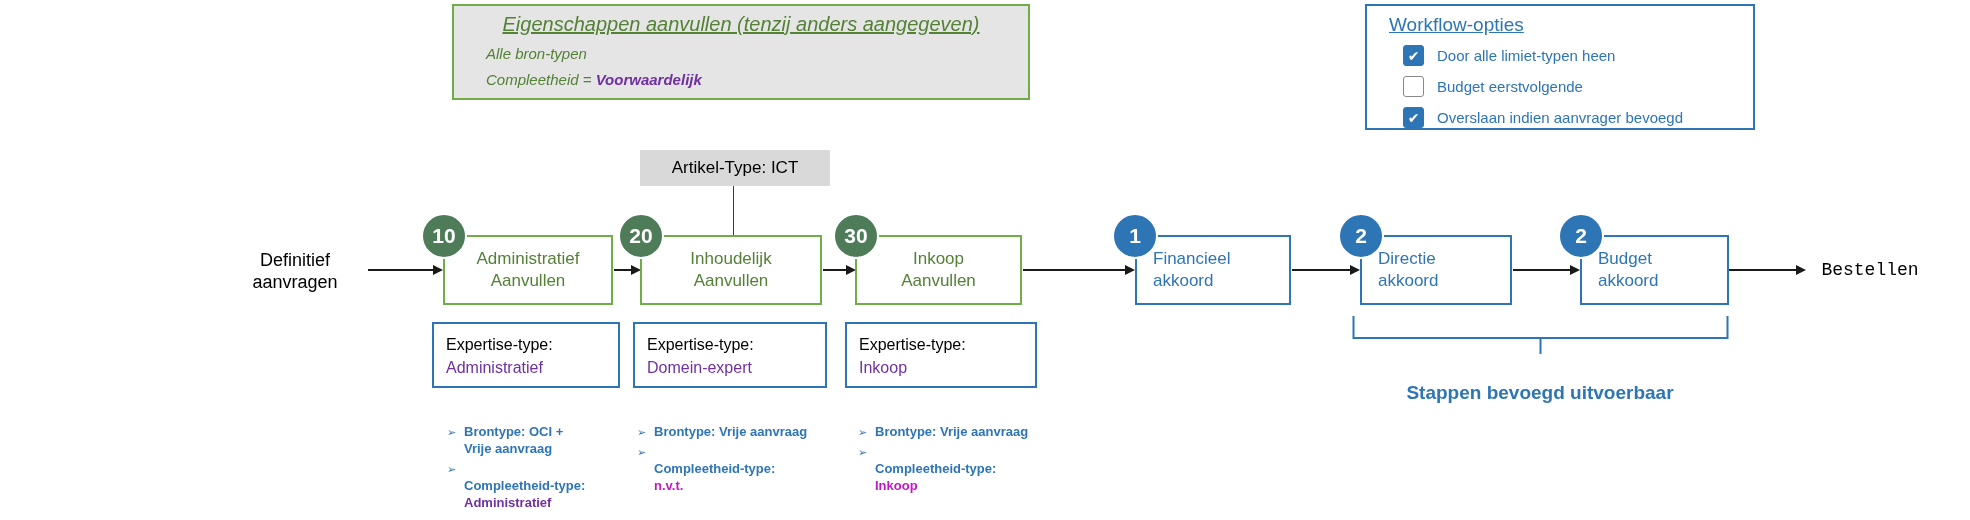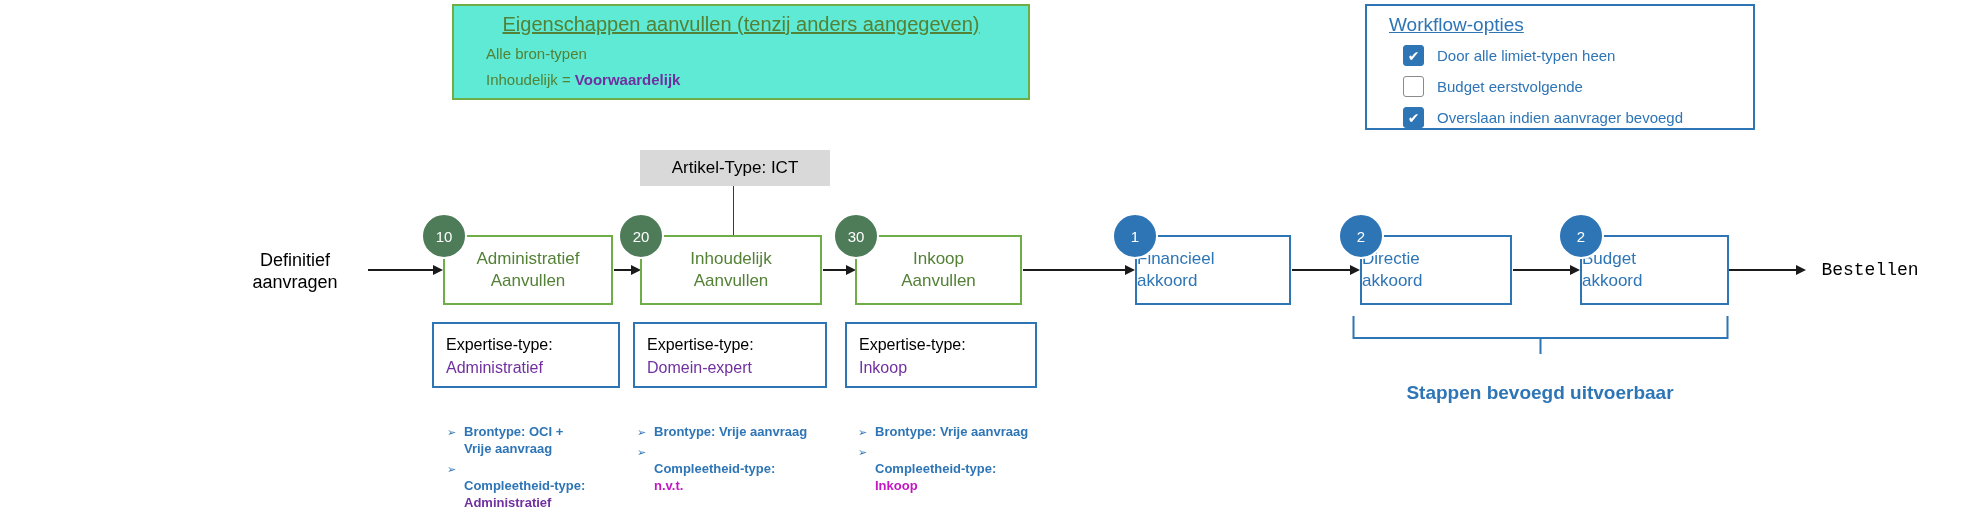--- a/index.html
+++ b/index.html
@@ -5,21 +5,21 @@
   * { margin:0; padding:0; box-sizing:border-box; }
   body { background:#fff; }
   .canvas {
     position:relative; width:1970px; height:520px; background:#fff;
     font-family:"Liberation Sans", sans-serif; overflow:hidden;
   }
   .abs { position:absolute; }
   .prelines { white-space:pre-line; }
 
   
-  .props-box { border:2.5px solid var(--green_border,#6FAE46); background:#5eead4; }
+  .props-box { border:2.5px solid var(--green_border,#6FAE46); background:#e5e5e5;font-style:italic; }
   .props-title { margin:7px 16px 0; text-align:center; font-size:20px; color:var(--green_text,#538135); text-decoration:underline; }
   .props-line { margin:9px 12px 0 32px; font-size:15px; color:var(--green_text,#538135); }
   .purple-b { color:var(--purple,#7030A0); font-weight:700; }
 
   
   .wf-box { border:2px solid var(--blue,#2E75B6); background:#fff; }
   .wf-title { margin:8px 0 0 22px; font-size:19px; color:var(--blue,#2E75B6); text-decoration:underline; }
   .wf-row { display:flex; align-items:center; margin:8px 0 0 36px; height:23px; }
   .cb { width:21px; height:21px; border:1.5px solid #8a8a8a; background:#fff; border-radius:3px;
         display:flex; align-items:center; justify-content:center; font-size:14px; color:#fff; flex:none; cursor:pointer; }
@@ -30,54 +30,54 @@
                  display:flex; align-items:center; justify-content:center; }
   .vline { border-left:1.5px solid #3a3a3a; }
 
   .plain-box { background:#fff; color:#000; font-size:18px; display:flex; align-items:center;
                justify-content:center; text-align:center; line-height:1.25; }
 
   .step-box { background:#fff; border:2.5px solid var(--green_border,#6FAE46); color:var(--green_text,#538135);
               font-size:17px; display:flex; align-items:center; justify-content:center; text-align:center; line-height:1.3; }
 
   .badge { width:46px; height:46px; border-radius:50%; border:2.5px solid #fff; z-index:3;
-           display:flex; align-items:center; justify-content:center; color:#fff; font-size:15px; font-weight:400; }
+           display:flex; align-items:center; justify-content:center; color:#fff; font-size:21px; font-weight:700; }
   .badge-green { background:var(--green_badge,#4E7C59); }
   .badge-blue  { background:var(--blue,#2E75B6); }
 
   .exp-box { background:#fff; border:2px solid var(--blue,#2E75B6); padding:9px 12px;
              font-size:16px; color:#000; line-height:1.45; }
   .exp-val { color:var(--purple,#7030A0); }
 
   .bullets { font-size:13px; font-weight:700; color:var(--blue,#2E75B6); line-height:1.3; }
   .bullet { display:flex; margin-bottom:3px; }
   .bmark { flex:none; width:17px; font-size:11px; font-weight:400; padding-top:1px; }
   .btext { white-space:pre-line; }
   .bval { display:block; }
 
   .appr-box { background:#fff; border:2px solid var(--blue,#2E75B6); color:var(--blue,#2E75B6); font-size:17px;
-              display:flex; flex-direction:column; justify-content:center; line-height:1.3; }
+              display:flex; flex-direction:column; justify-content:center; padding-left:16px; line-height:1.3; }
 
   .arrow { height:0; border-top:2.2px solid var(--ink,#1a1a1a); }
   .arrow::after { content:""; position:absolute; right:-2px; top:-6.2px; width:0; height:0;
                   border-left:10px solid var(--ink,#1a1a1a); border-top:5px solid transparent; border-bottom:5px solid transparent; }
 
   .bracket-path { stroke:var(--blue,#2E75B6); stroke-width:2; fill:none; }
   .note-label { font-size:19px; font-weight:700; color:var(--blue,#2E75B6); text-align:center; }
 </style>
 </head>
 <body>
 
 <div class="canvas">
 
   <div class="abs props-box" style="left:452px; top:4px; width:578px; height:96px;">
     <div class="props-title">Eigenschappen aanvullen (tenzij anders aangegeven)</div>
     <div class="props-line">Alle bron-typen</div>
     <div class="props-line">
-      <span>Inhoudelijk = </span><span class="purple-b">Voorwaardelijk</span>
+      <span>Compleetheid = </span><span class="purple-b">Voorwaardelijk</span>
     </div>
   </div>
 
   <div class="abs wf-box" style="left:1357px; top:4px; width:390px; height:126px;margin-left:8px;">
     <div class="wf-title">Workflow-opties</div>
     <div class="wf-row">
       <span class="cb checked">✔</span>
       <span class="wf-label">Door alle limiet-typen heen</span>
     </div>
     <div class="wf-row">

